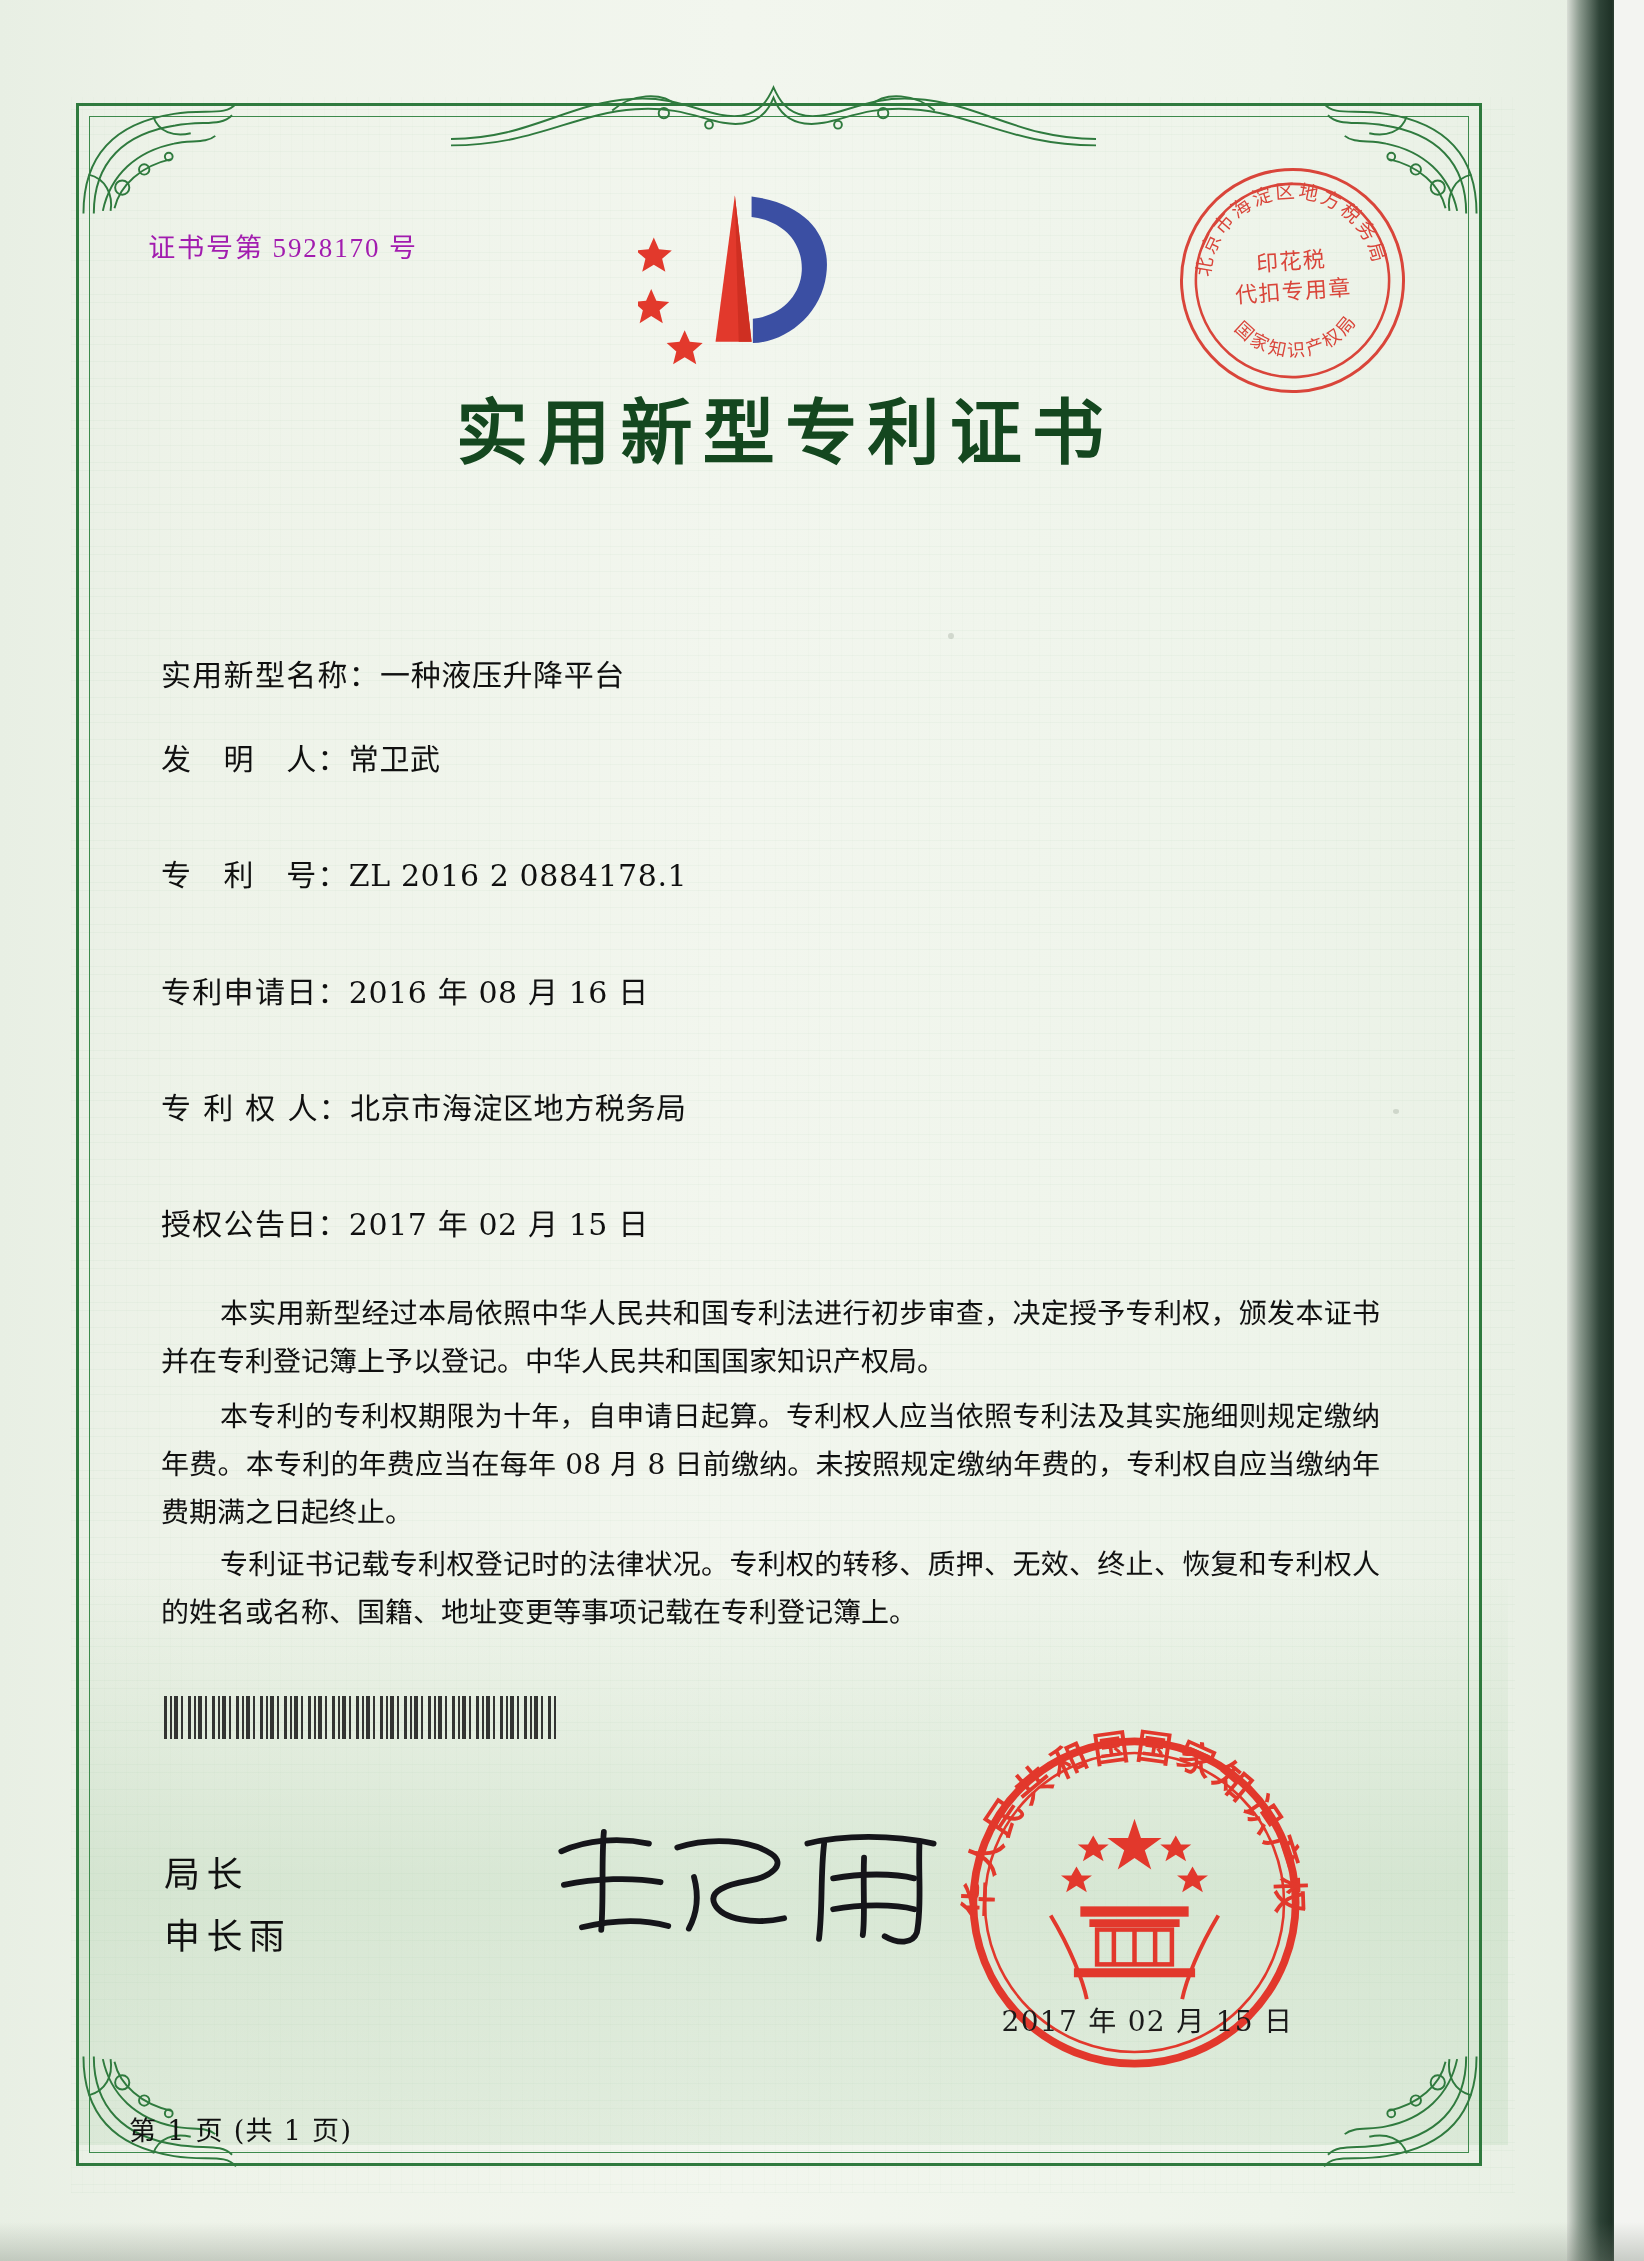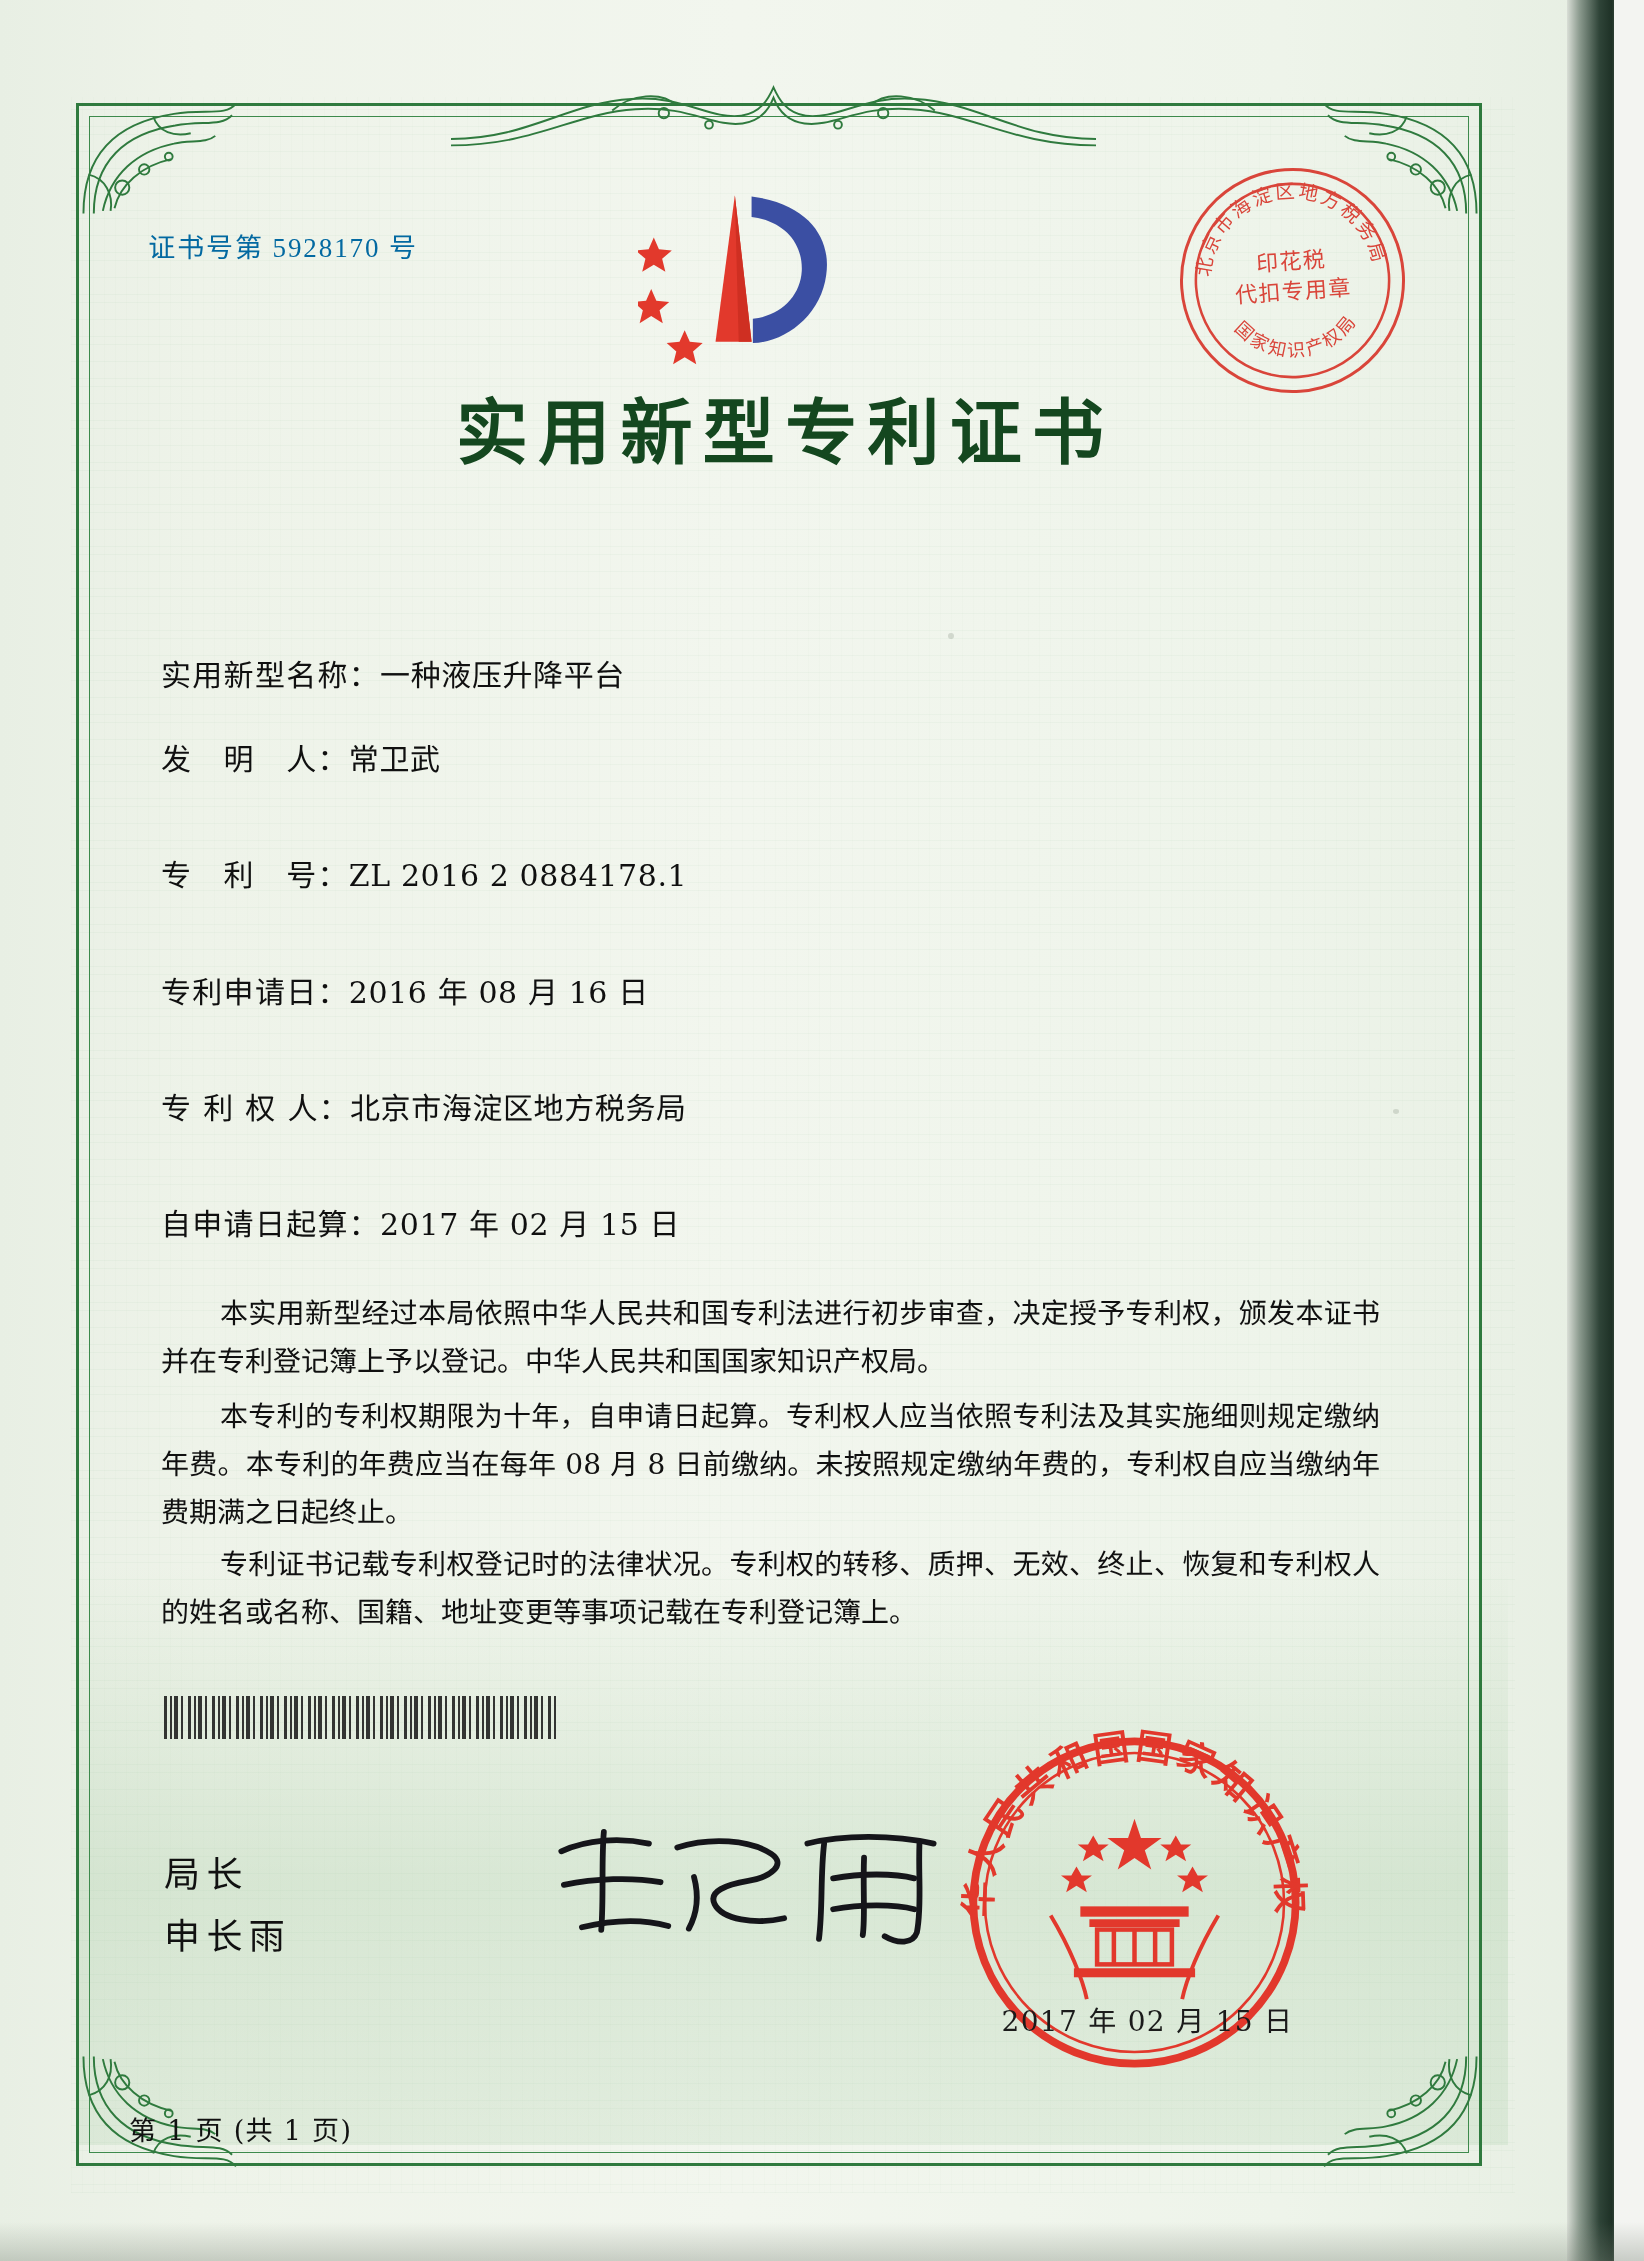--- a/index.html
+++ b/index.html
@@ -102,21 +102,21 @@
     position: absolute;
     left: 129px; top: 168px;
     width: 1302px; height: 1947px;
   }
 
   #cert-no {
     position: absolute;
     left: 19.3px; top: 58px;
     font-size: 27px;
     letter-spacing: 1.9px;
-    color: #0369a1;
+    color: #a21caf;
     white-space: nowrap;
   }
 
   
   #logo {
     position: absolute;
     left: 509px; top: 13px;
     width: 213px; height: 193px;
   }
   #logo svg { width: 100%; height: 100%; display: block; }
@@ -391,21 +391,21 @@
   <div class="field" id="f-pid">
     <span class="lbl">专　利　号：</span><span class="val">ZL 2016 2 0884178.1</span>
   </div>
   <div class="field" id="f-appd">
     <span class="lbl">专利申请日：</span><span class="val">2016 年 08 月 16 日</span>
   </div>
   <div class="field" id="f-owner">
     <span class="lbl">专 利 权 人：</span><span class="val">北京市海淀区地方税务局</span>
   </div>
   <div class="field" id="f-grant">
-    <span class="lbl">自申请日起算：</span><span class="val">2017 年 02 月 15 日</span>
+    <span class="lbl">授权公告日：</span><span class="val">2017 年 02 月 15 日</span>
   </div>
 
   <div class="para" id="p1">本实用新型经过本局依照中华人民共和国专利法进行初步审查，决定授予专利权，颁发本证书并在专利登记簿上予以登记。中华人民共和国国家知识产权局。</div>
   <div class="para" id="p2">本专利的专利权期限为十年，自申请日起算。专利权人应当依照专利法及其实施细则规定缴纳年费。本专利的年费应当在每年 08 月 8 日前缴纳。未按照规定缴纳年费的，专利权自应当缴纳年费期满之日起终止。</div>
   <div class="para" id="p3">专利证书记载专利权登记时的法律状况。专利权的转移、质押、无效、终止、恢复和专利权人的姓名或名称、国籍、地址变更等事项记载在专利登记簿上。</div>
 
   <div id="barcode"></div>
 
   <div id="director-block">
     <div>局长</div>

